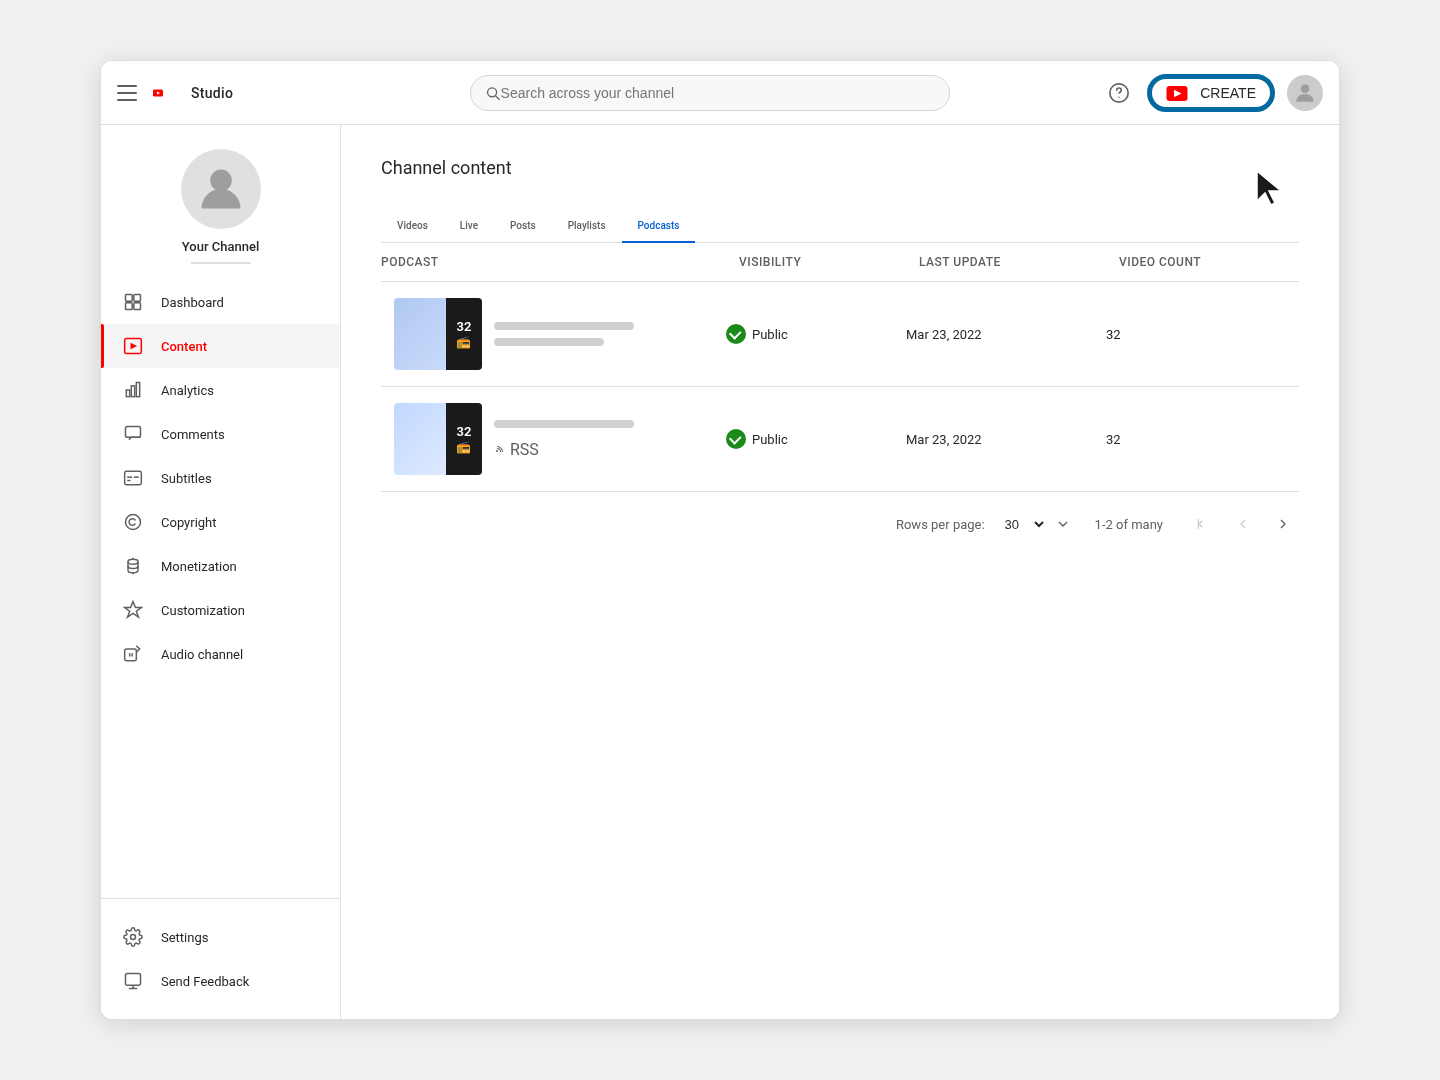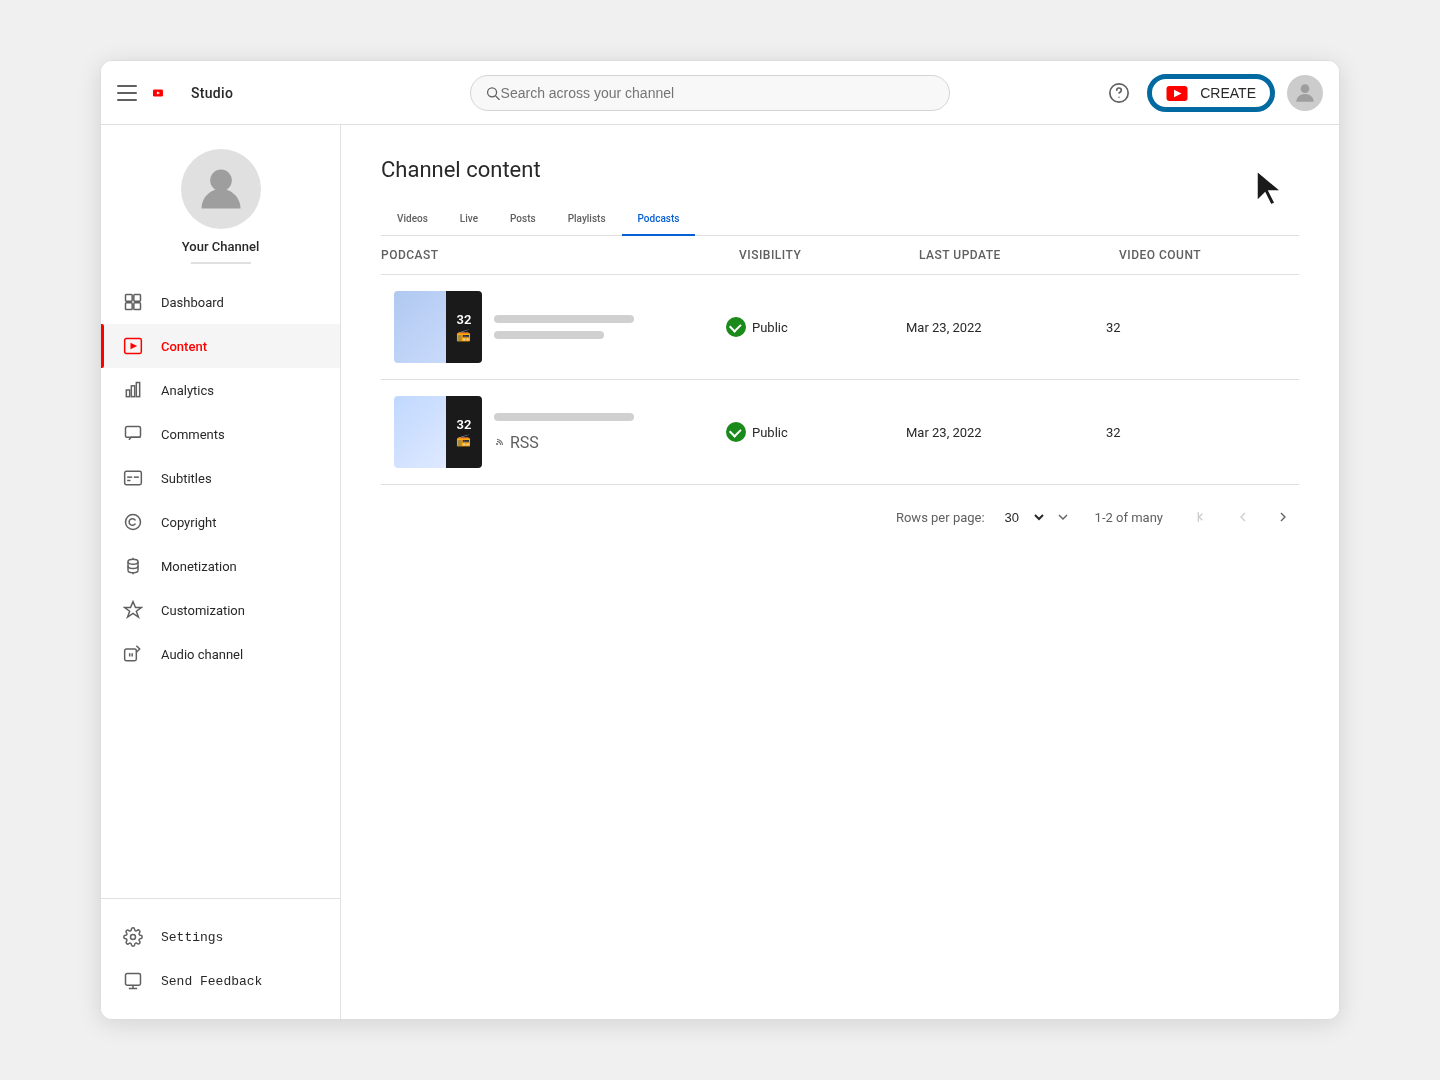--- a/index.html
+++ b/index.html
@@ -233,34 +233,33 @@
       justify-content: center;
       color: #606060;
       font-size: 18px;
       flex-shrink: 0;
     }
     .nav-spacer { flex: 1; }
     .nav-bottom {
       margin-top: auto;
       padding-top: 16px;
       border-top: 1px solid #e0e0e0;
-      font-family: Liberation Mono, monospace;
     }
     
     .main {
       flex: 1;
       overflow-y: auto;
       padding: 32px 40px;
       background: #fff;
     }
     .page-title {
-      font-size: 22px;
+      font-size: 18px;
       font-weight: 400;
       color: #282828;
-      margin-bottom: 21px;
+      margin-bottom: 32px;
     }
     .tabs {
       display: flex;
       gap: 0;
       border-bottom: 1px solid #e0e0e0;
       margin-bottom: 0;
     }
     .tab {
       padding: 10px 16px;
       font-size: 10px;

